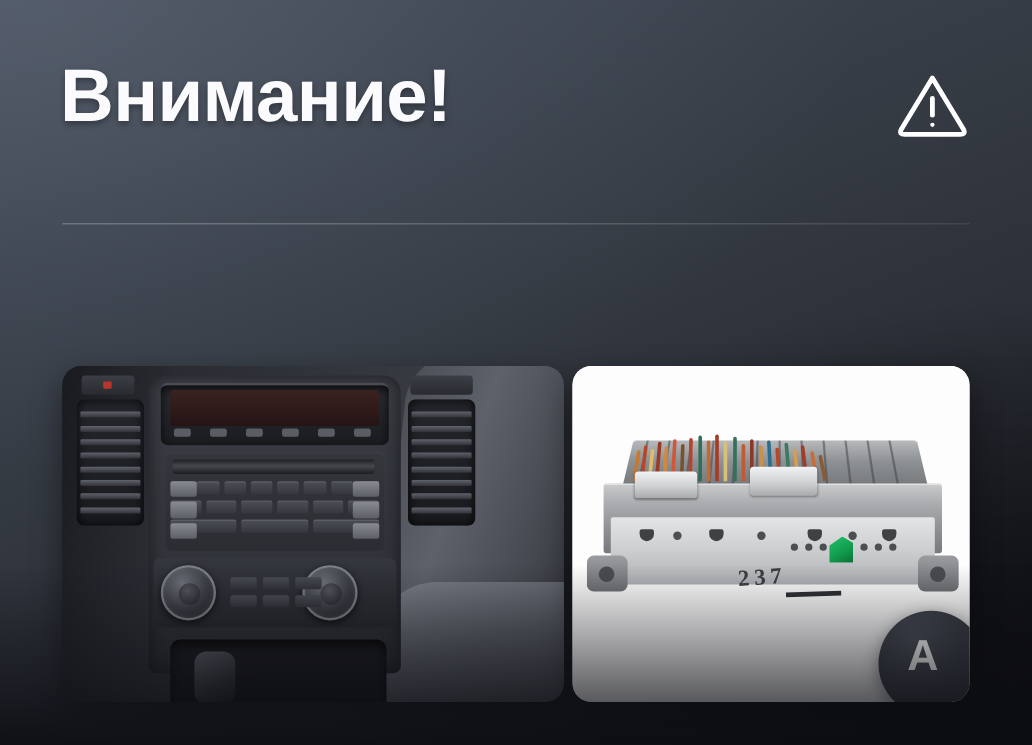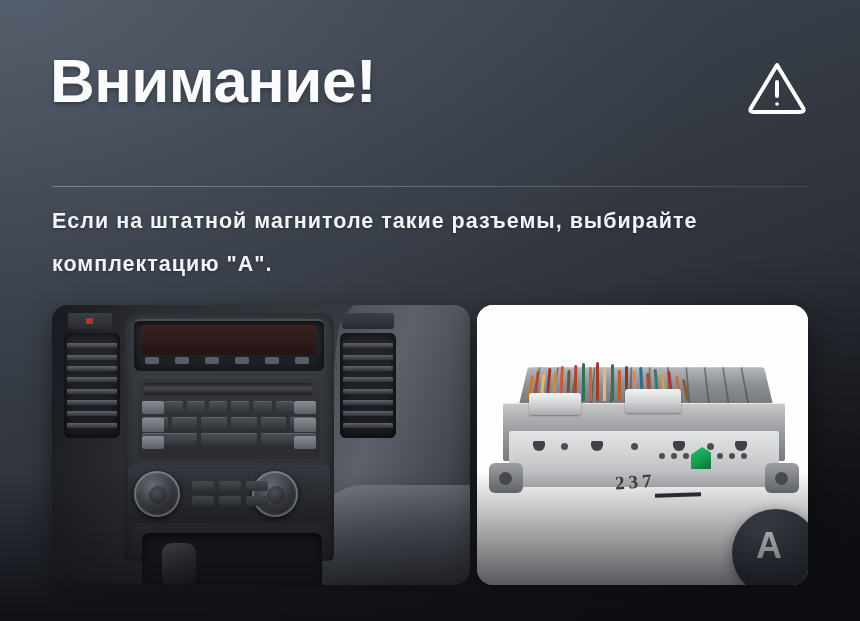--- a/index.html
+++ b/index.html
@@ -230,21 +230,20 @@
   <div class="warn-icon">
     <svg viewBox="0 0 62 58" width="62" height="58" fill="none" stroke="#ffffff" stroke-width="4" stroke-linecap="round" stroke-linejoin="round">
       <path d="M31 7 L57 50 Q59 54 54 54 L8 54 Q3 54 5 50 Z"></path>
       <line x1="31" y1="24" x2="31" y2="38"></line>
       <circle cx="31" cy="46" r="1.8" fill="#ffffff" stroke="none"></circle>
     </svg>
   </div>
 
   <div class="divider"></div>
 
-  <div class="body-text">Если на штатной магнитоле такие разъемы, выбирайте комплектацию "А".</div>
 
   <div class="photos">
 
     <div class="photo photo-left">
       <div class="dash">
         <div class="dash-left-dark"></div>
         <div class="dash-pillar"></div>
         <div class="dash-lower-right"></div>
 
         <div class="console"></div>

